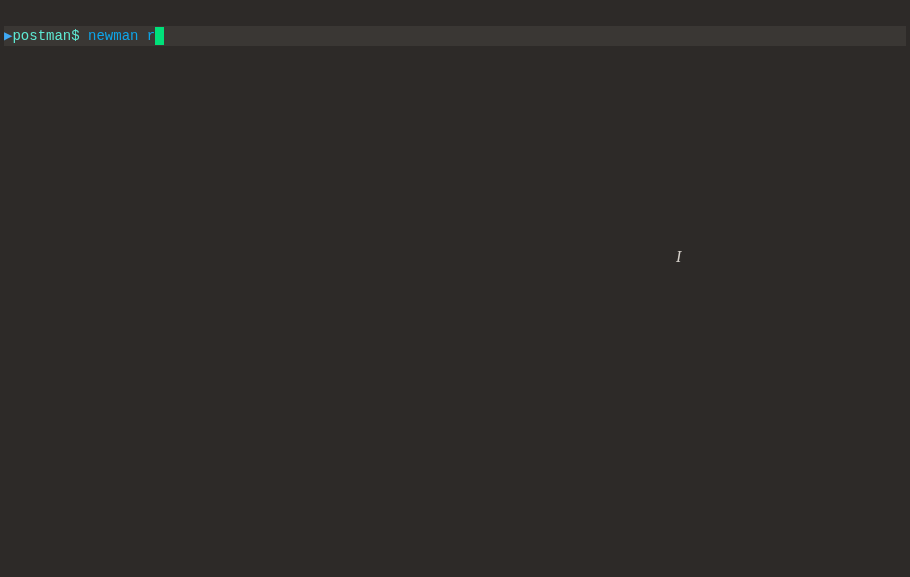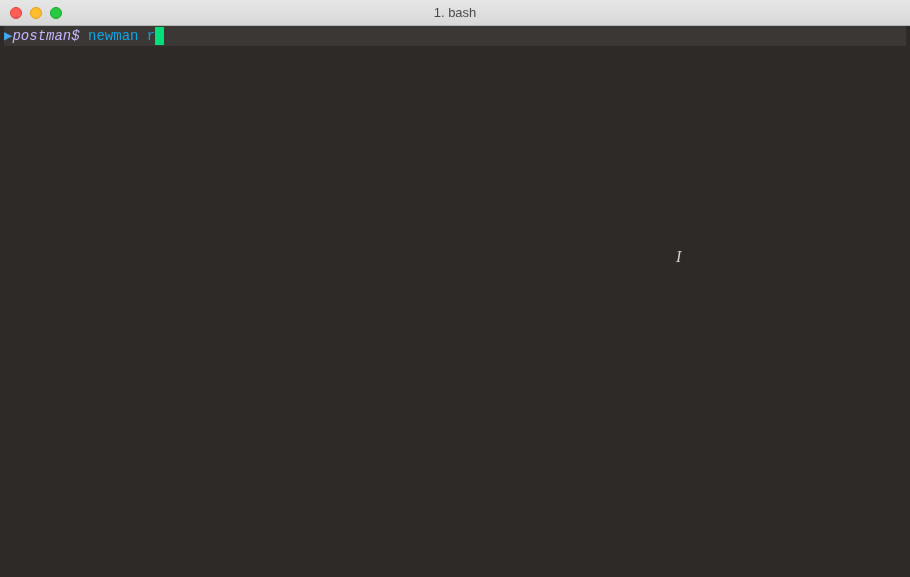--- a/index.html
+++ b/index.html
@@ -77,22 +77,21 @@
       background: #3a3734;
       font-size: 14px;
       white-space: pre;
       line-height: 20px;
     }
     .prompt-caret {
       color: #3fa9f5;
       font-weight: bold;
     }
     .prompt {
-      color: #c4b5fd;
-      font-style: italic;
+      color: #5eead4;
     }
     .command {
       color: #0ea5e9;
     }
     .cursor {
       display: inline-block;
       width: 9px;
       height: 18px;
       background: #00e07a;
       vertical-align: middle;
@@ -106,25 +105,17 @@
       font-size: 16px;
       font-style: italic;
       pointer-events: none;
       user-select: none;
     }
   </style>
 </head>
 <body>
 
 <div class="window">
-  <div class="titlebar">
-    <div class="traffic-lights">
-      <div class="traffic-light tl-close"></div>
-      <div class="traffic-light tl-min"></div>
-      <div class="traffic-light tl-max"></div>
-    </div>
-    <div class="title">1. bash</div>
-  </div>
   <div class="terminal">
     <div class="line"><span class="prompt-caret">▶</span><span class="prompt">postman$</span><span> </span><span class="command">newman r</span><span class="cursor"></span></div>
     <div class="text-cursor">I</div>
   </div>
 </div>
 
 </body></html>

